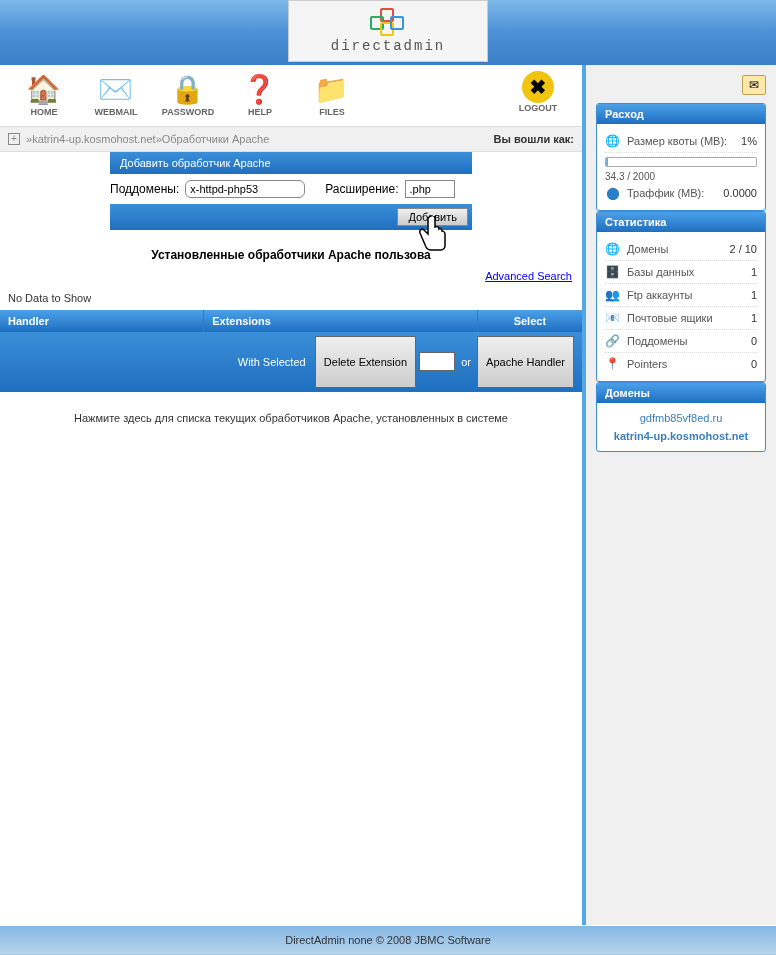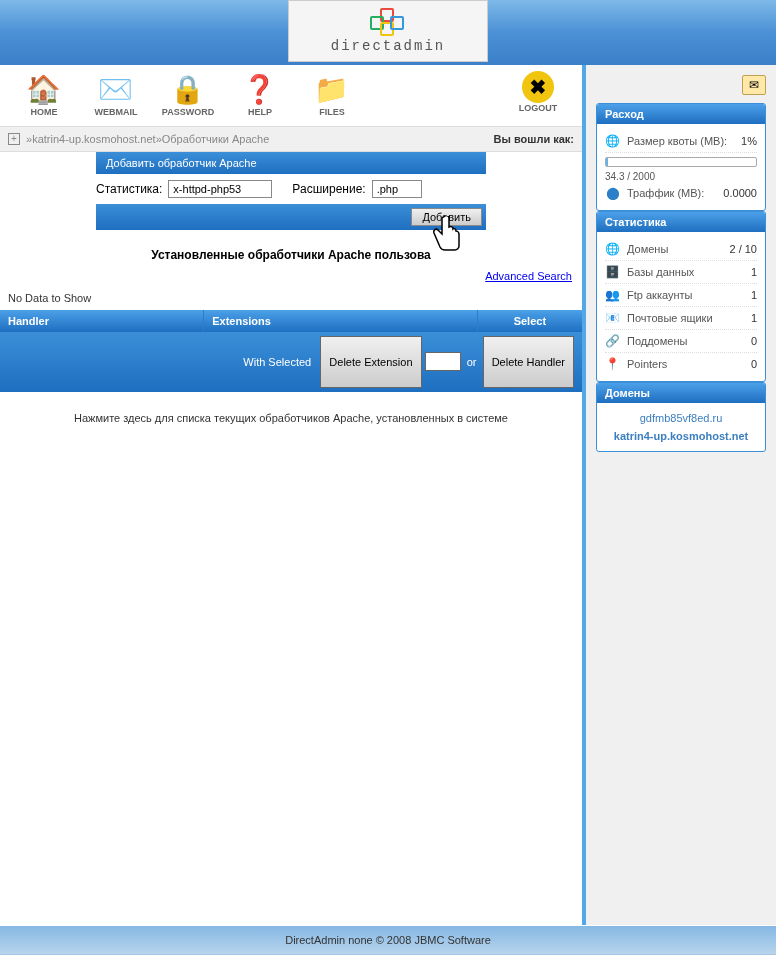--- a/index.html
+++ b/index.html
@@ -20,21 +20,21 @@
 .toolbar { display: flex; align-items: flex-start; padding: 2px 8px; background: #fff; border-bottom: 1px solid #ddd; height: 62px; }
 .tool-item { display: flex; flex-direction: column; align-items: center; width: 72px; cursor: pointer; font-size: 9px; color: #666; font-weight: bold; padding-top: 4px; }
 .tool-icon { width: 38px; height: 36px; display: flex; align-items: center; justify-content: center; font-size: 28px; }
 .spacer { flex: 1; }
 
 .breadcrumb { background: #f0f0f0; padding: 6px 8px; font-size: 11px; color: #888; display: flex; align-items: center; border-bottom: 1px solid #ddd; }
 .breadcrumb .plus { display:inline-block; width:12px; height:12px; border:1px solid #888; text-align:center; line-height:10px; font-size:10px; margin-right:6px; }
 .breadcrumb a { color: #888; text-decoration: none; }
 .breadcrumb .login-as { margin-left: auto; font-weight: bold; color: #333; }
 
-.form-area { padding: 0 6px; }
+.form-area { padding: 0 20px; }
 .blue-bar { background: linear-gradient(180deg, #3b8fd8 0%, #1e6fc0 100%); color: #fff; padding: 5px 10px; font-size: 11px; margin: 0 90px 0 90px; }
 .form-row { display: flex; align-items: center; padding: 6px 0; margin: 0 90px; font-size: 12px; }
 .form-row label { margin-right: 6px; }
 .form-row input[type=text] { border: 1px solid #888; padding: 2px 4px; font-size: 11px; }
 .submit-row { background: linear-gradient(180deg, #3b8fd8 0%, #1e6fc0 100%); margin: 0 90px; padding: 4px; text-align: right; position: relative; }
 .submit-row button { background: linear-gradient(180deg, #f0f0f0, #ccc); border: 1px solid #888; padding: 2px 10px; font-size: 11px; cursor: pointer; }
 .cursor-hand { position: absolute; right: 20px; top: 12px; font-size: 32px; pointer-events: none; z-index: 10; }
 
 .subtitle { text-align: center; font-weight: bold; padding: 18px 0 8px; font-size: 12px; }
 .adv-search { text-align: right; padding: 0 10px 4px; color: #5a8cc0; font-size: 11px; }
@@ -120,22 +120,22 @@
         <span>» </span>
         <a href="#">katrin4-up.kosmohost.net</a>
         <span> » </span>
         <span>Обработчики Apache</span>
         <span class="login-as">Вы вошли как:</span>
       </div>
 
       <div class="form-area">
         <div class="blue-bar">Добавить обработчик Apache</div>
         <div class="form-row">
-          <label>Статистика:</label>
-          <input type="text" style="width: 104px;" value="x-httpd-php53">
+          <label>Поддомены:</label>
+          <input type="text" style="width: 120px; border-radius: 6px;" value="x-httpd-php53">
           <span style="width:20px"></span>
           <label>Расширение:</label>
           <input type="text" style="width: 50px;" value=".php">
         </div>
         <div class="submit-row">
           <button>Добавить</button>
           <span class="cursor-hand">
             <svg width="34" height="40" viewBox="0 0 34 40">
                 <path d="M10 2 v16 l-4 -4 c-2 -2 -5 0 -4 3 l6 14 c1 2 3 3 5 3 h10 c2 0 4 -2 4 -4 v-12 c0 -2 -2 -3 -3 -3 c0 -2 -2 -3 -3 -2 c0 -2 -2 -3 -4 -2 v-9 c0 -2 -3 -3 -4 -2 z" fill="#fff" stroke="#000" stroke-width="1.5"></path>
               </svg>
@@ -156,21 +156,21 @@
           <th>Extensions</th>
           <th style="width:18%">Select</th>
         </tr>
         <tr class="actions-row">
               <td colspan="3">
           <span>With Selected</span>
           &nbsp;
           <button>Delete Extension</button>
           <input type="text" class="small-input" style="">
           &nbsp;<span>or</span>&nbsp;
-          <button>Delete Handler</button>
+          <button>Apache Handler</button>
         </td>
             </tr>
       </tbody>
         </table>
 
       <div class="hint"><a href="#" style="color:#333;text-decoration:none">Нажмите здесь для списка текущих обработчиков Apache, установленных в системе</a></div>
     </div>
 
     <div class="side-col">
       <div class="mail-icon-box">

